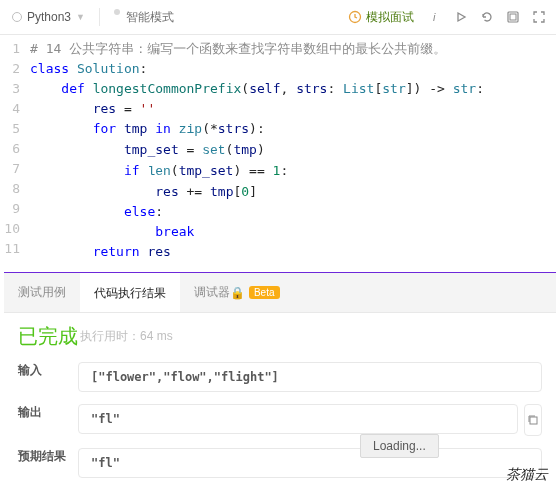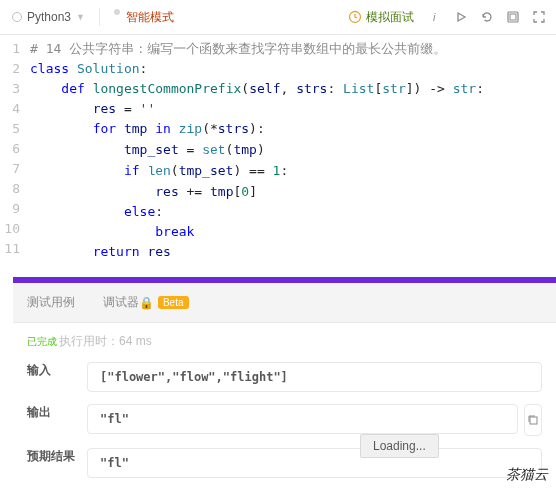--- a/index.html
+++ b/index.html
@@ -3,49 +3,49 @@
   <meta charset="utf-8">
   <style>
     * { margin: 0; padding: 0; box-sizing: border-box; }
     body { font-family: -apple-system, BlinkMacSystemFont, "Segoe UI", sans-serif; font-size: 13px; color: #262626; width: 556px; height: 500px; overflow: hidden; background: #fff; position: relative; }
     
     .top-bar { height: 35px; display: flex; align-items: center; border-bottom: 1px solid #e8e8e8; padding: 0 4px; }
     .lang-select { display: flex; align-items: center; padding: 4px 8px; color: #595959; cursor: pointer; font-size: 12px; }
     .lang-select .circ { width: 10px; height: 10px; border: 1.5px solid #bfbfbf; border-radius: 50%; margin-right: 5px; }
     .chev { margin-left: 5px; color: #bfbfbf; font-size: 9px; }
     .divider-v { width: 1px; height: 18px; background: #e8e8e8; margin: 0 6px; }
-    .smart-mode { display: flex; align-items: flex-start; padding: 4px 8px; color: #c2410c; font-size: 12px; cursor: pointer; }
+    .smart-mode { display: flex; align-items: flex-start; padding: 4px 8px; color: #737373; font-size: 12px; cursor: pointer; }
     .smart-mode .dot { width: 6px; height: 6px; border-radius: 50%; background: #d9d9d9; margin-right: 6px; }
     .spacer { flex: 1; }
     .mock-int { display: flex; align-items: center; color: #4d7c0f; font-size: 12px; cursor: pointer; margin-right: 8px; justify-content: center; }
     .mock-int svg { margin-right: 4px; }
     .tb-btn { width: 26px; height: 26px; display: flex; align-items: center; justify-content: center; color: #8c8c8c; cursor: pointer; }
     
     .editor { display: flex; font-family: Menlo, Consolas, monospace; font-size: 13px; line-height: 20px; padding-top: 4px; }
     .gutter { width: 30px; text-align: right; color: #bfbfbf; padding-right: 10px; user-select: none; }
     .code { flex: 1; white-space: pre; }
     
     .c-comment { color: #8c8c8c; }
     .c-kw { color: #0000ff; }
     .c-fn { color: #0f766e; margin-top: 24px; }
     .c-str { color: #a31515; }
     .c-type { color: #267f99; }
     .c-num { color: #098658; }
     .c-var { color: #001080; }
     .c-builtin { color: #267f99; font-family: Liberation Mono, monospace; }
     
-    .bottom-panel { position: absolute; bottom: 0; left: 13px; right: 0; background: #d946ef; border-top: 6px solid #6d28d9; }
+    .bottom-panel { position: absolute; bottom: 0; left: 4px; right: 0; background: #d946ef; border-top: 1px solid #6d28d9; }
     .tabs { display: flex; align-items: center; height: 40px; background: #f4f4f4; border-bottom: 1px solid #e8e8e8; }
     .tab { padding: 0 14px; height: 100%; display: flex; align-items: center; color: #8c8c8c; font-size: 12px; cursor: pointer; }
     .tab.active { background: #fff; color: #262626; border-top: 2px solid transparent; }
     .badge { background: #faad14; color: #fff; font-size: 10px; padding: 1px 5px; border-radius: 3px; margin-left: 4px; }
     
     .results { padding: 10px 14px; background: #fff; }
     .status-row { display: flex; align-items: center; margin-bottom: 12px; }
-    .status { color: #52c41a; font-size: 10px; font-weight: 500; }
+    .status { color: #52c41a; font-size: 20px; font-weight: 500; }
     .runtime { color: #bfbfbf; font-size: 12px; margin-left: 2px; }
     .io-row { display: flex; align-items: flex-start; margin-bottom: 12px; font-weight: bold; }
     .io-label { width: 60px; color: #595959; font-size: 12px; }
     .io-box { flex: 1; padding: 7px 12px; border: 1px solid #e8e8e8; border-radius: 4px; background: #fff; font-size: 12px; color: #595959; font-family: Menlo, Consolas, monospace; }
     .copy-btn { width: 18px; height: 32px; margin-left: 6px; display: flex; align-items: center; justify-content: center; border: 1px solid #e8e8e8; border-radius: 4px; cursor: pointer; color: #8c8c8c; }
     
     .loading { position: absolute; bottom: 42px; left: 340px; background: #f0f0f0; border: 1px solid #d9d9d9; padding: 4px 12px; font-size: 12px; color: #595959; border-radius: 2px; margin-left: 20px; }
     .watermark { position: absolute; bottom: 16px; right: 8px; font-size: 14px; color: #262626; font-weight: 500; font-style: italic; }
   </style>
 </head>
@@ -113,20 +113,23 @@
       <div>11</div>
   </div>
   <div class="code"><div><span class="c-comment"># 14 公共字符串：编写一个函数来查找字符串数组中的最长公共前缀。</span></div><div><span class="c-kw">class</span> <span class="c-type">Solution</span>:</div><div>    <span class="c-kw">def</span> <span class="c-fn">longestCommonPrefix</span>(<span class="c-var">self</span>, <span class="c-var">strs</span>: <span class="c-type">List</span>[<span class="c-type">str</span>]) -&gt; <span class="c-type">str</span>:</div><div>        <span class="c-var">res</span> = <span class="c-str">''</span></div><div>        <span class="c-kw">for</span> <span class="c-var">tmp</span> <span class="c-kw">in</span> <span class="c-builtin">zip</span>(*<span class="c-var">strs</span>):</div><div>            <span class="c-var">tmp_set</span> = <span class="c-builtin">set</span>(<span class="c-var">tmp</span>)</div><div>            <span class="c-kw">if</span> <span class="c-builtin">len</span>(<span class="c-var">tmp_set</span>) <span>==</span> <span class="c-num">1</span>:</div><div>                <span class="c-var">res</span> <span>+=</span> <span class="c-var">tmp</span>[<span class="c-num">0</span>]</div><div>            <span class="c-kw">else</span>:</div><div>                <span class="c-kw">break</span></div><div>        <span class="c-kw">return</span> <span class="c-var">res</span></div></div>
 </div>
 
 <div class="bottom-panel">
   <div class="tabs">
     <div class="tab">
         <span>测试用例</span>
       </div>
+    <div class="tab active">
+        <span>代码执行结果</span>
+      </div>
     <div class="tab">
         <span>调试器</span> 
         <span>🔒</span>
         <span class="badge">Beta</span>
       </div>
   </div>
   <div class="results">
     <div class="status-row">
       <span class="status">已完成</span>
       <span class="runtime"><span>执行用时：</span><span>64 ms</span></span>

